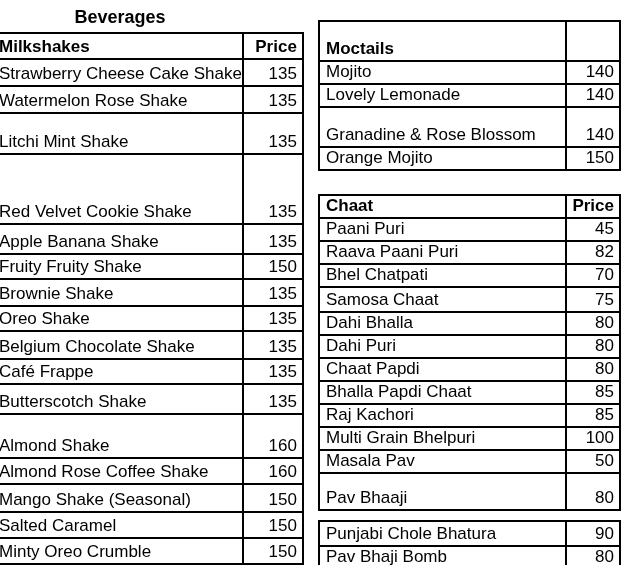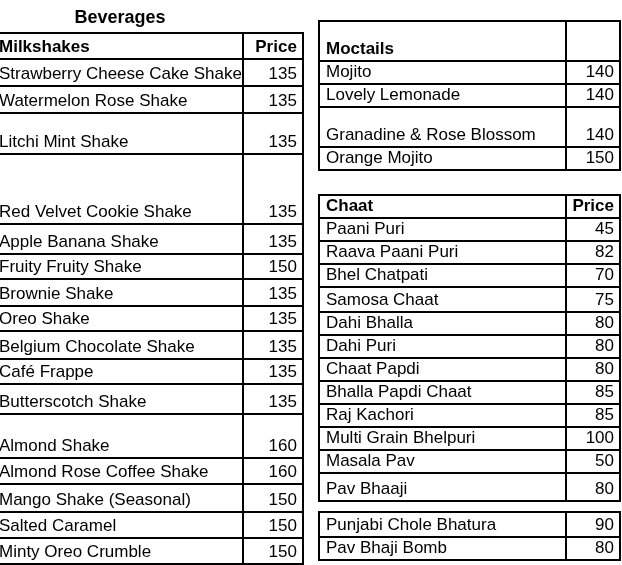--- a/index.html
+++ b/index.html
@@ -248,21 +248,21 @@
         <tr style="height: 21px;">
           <td class="name">Multi Grain Bhelpuri</td>
           <td class="price">100</td>
         </tr>
 
         <tr style="height: 22px;">
           <td class="name">Masala Pav</td>
           <td class="price">50</td>
         </tr>
 
-        <tr style="height: 28px;">
+        <tr style="height: 37px;">
           <td class="name">Pav Bhaaji</td>
           <td class="price">80</td>
         </tr>
       </tbody>
   </table>
 
   <table class="menu right-tbl" id="chole-table">
     <colgroup>
         <col class="c-name">
         <col class="c-price">

